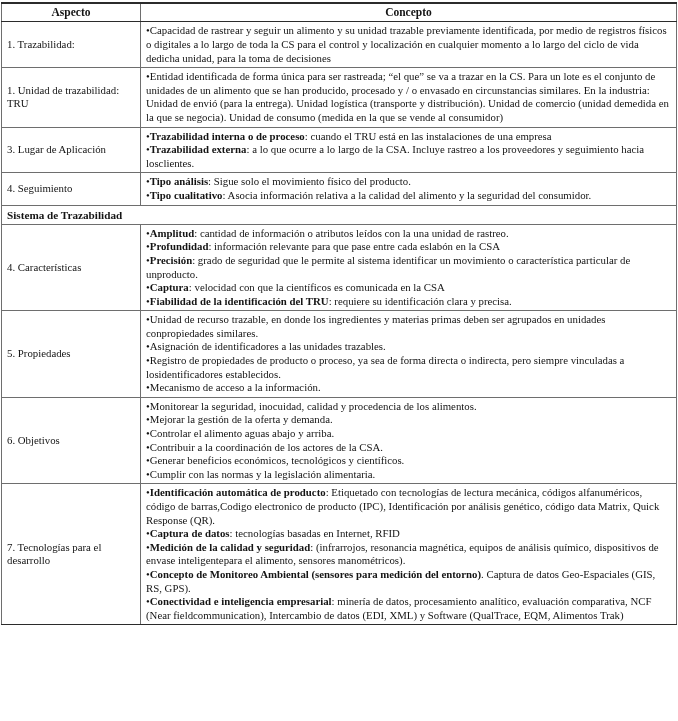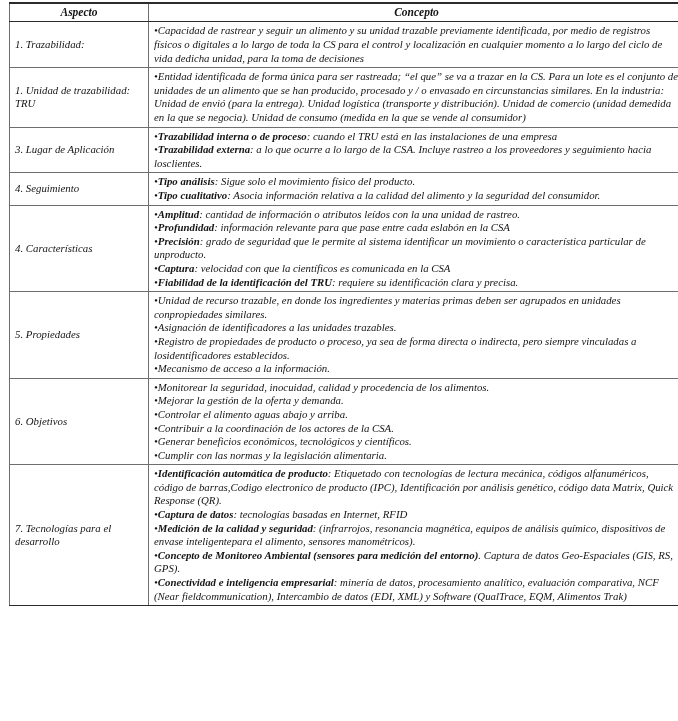--- a/index.html
+++ b/index.html
@@ -6,23 +6,22 @@
     margin: 0;
     padding: 0;
     background: #ffffff;
     color: #141414;
     font-family: "Liberation Serif", "DejaVu Serif", serif;
   }
   .page {
     width: 602px;
     min-height: 721px;
     box-sizing: border-box;
-    padding: 2px 9px;
+    padding: 2px 1px;
     background: #fff;
-    font-style: italic;
   }
   table.trz {
     width: 676px;
     border-collapse: collapse;
     table-layout: fixed;
     font-size: 10.8px;
     line-height: 1.26;
   }
   table.trz th {
     border-top: 2px solid #2b2b2b;
@@ -91,20 +90,23 @@
           </td>
         </tr>
         <tr>
           <td class="aspecto">4. Seguimiento</td>
           <td class="concepto">
             <div class="item"><b>Tipo análisis</b><span>: Sigue solo el movimiento físico del producto.</span></div>
             <div class="item"><b>Tipo cualitativo</b><span>: Asocia información relativa a la calidad del alimento y la seguridad del consumidor.</span></div>
           </td>
         </tr>
         <tr>
+          <td class="section" colspan="2">Sistema de Trazabilidad</td>
+        </tr>
+        <tr>
           <td class="aspecto">4. Características</td>
           <td class="concepto">
             <div class="item"><b>Amplitud</b><span>: cantidad de información o atributos leídos con la una unidad de rastreo.</span></div>
             <div class="item"><b>Profundidad</b><span>: información relevante para que pase entre cada eslabón en la CSA</span></div>
             <div class="item"><b>Precisión</b><span>: grado de seguridad que le permite al sistema identificar un movimiento o característica particular de unproducto.</span></div>
             <div class="item"><b>Captura</b><span>: velocidad con que la científicos es comunicada en la CSA</span></div>
             <div class="item"><b>Fiabilidad de la identificación del TRU</b><span>: requiere su identificación clara y precisa.</span></div>
           </td>
         </tr>
         <tr>

